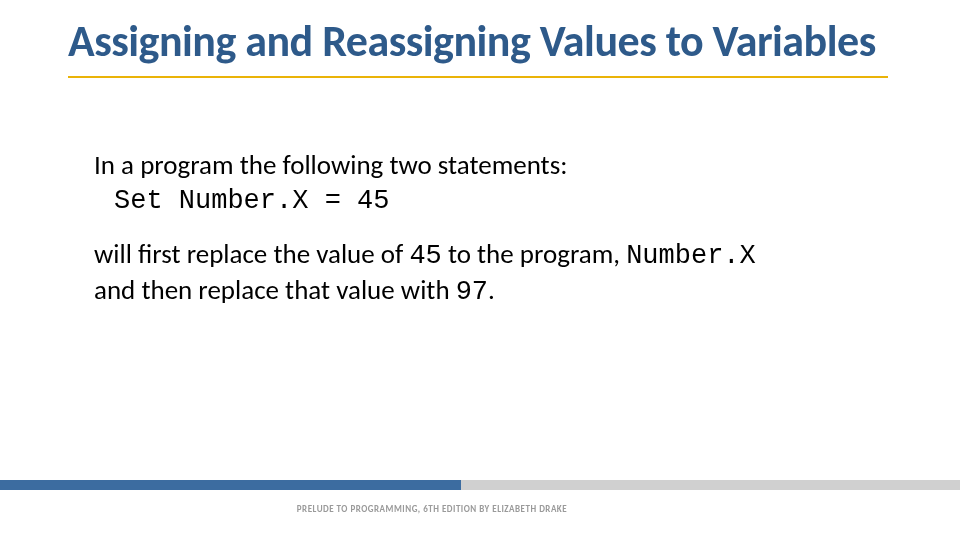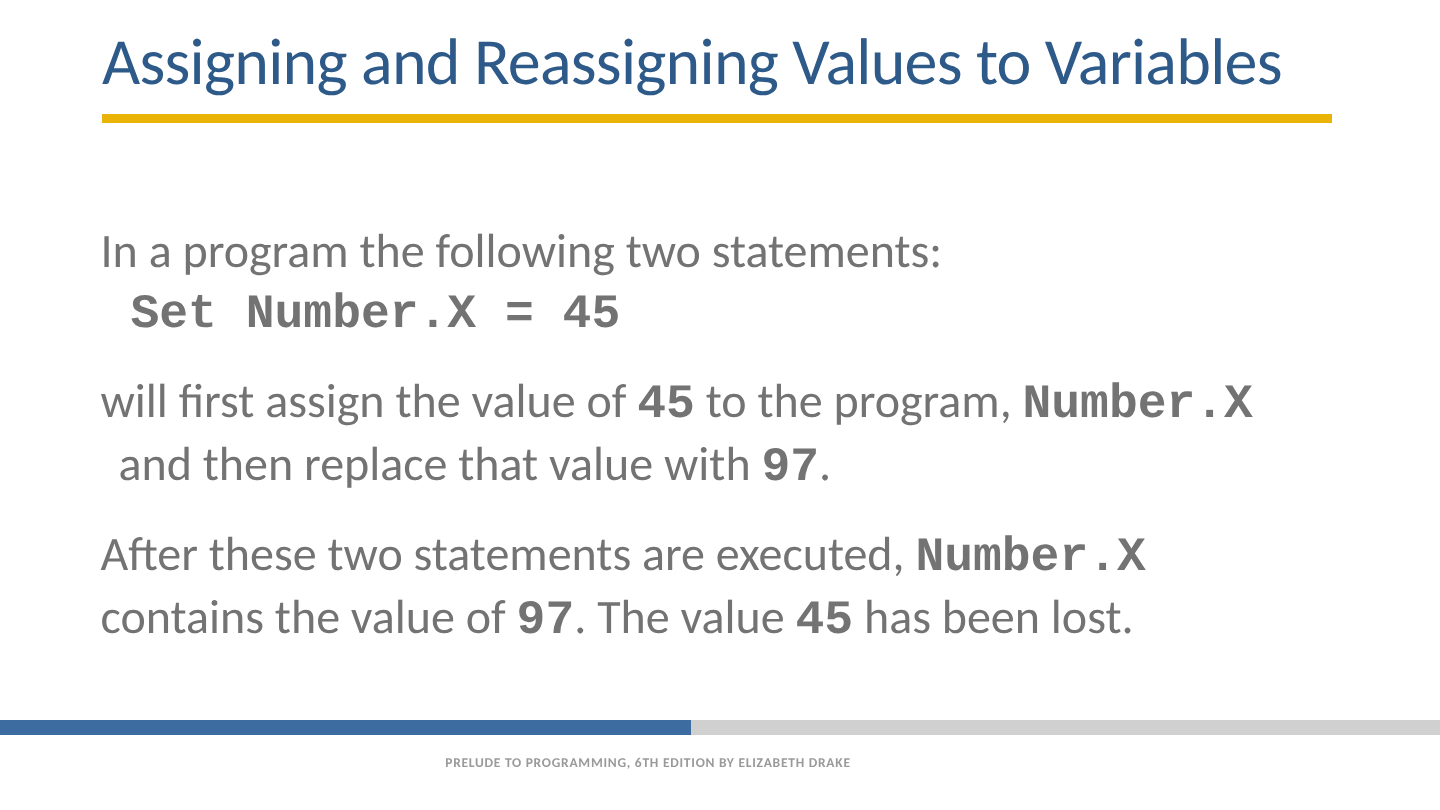--- a/index.html
+++ b/index.html
@@ -1,40 +1,36 @@
 <!DOCTYPE html>
 <html><head>
 <meta charset="utf-8">
 <style>
   html,body{margin:0;padding:0;width:960px;height:540px;background:#fff;font-family:"Calibri","Segoe UI",Arial,sans-serif;color:#222;overflow:hidden}
   .slide{position:relative;width:960px;height:540px;box-sizing:border-box}
-  .title{position:absolute;left:68px;top:18px;width:820px;font-size:44px;line-height:1.05;font-weight:400;color:#2e5a8a;padding-bottom:12px;border-bottom:6px solid #eab308;letter-spacing:-0.5px}
-  .content{position:absolute;left:67px;top:148px;width:810px;font-size:32px;line-height:1.25;color:#737373}
+  .title{position:absolute;left:68px;top:18px;width:820px;font-size:44px;line-height:1.05;font-weight:700;color:#2e5a8a;padding-bottom:12px;border-bottom:2px solid #eab308;letter-spacing:-0.5px}
+  .content{position:absolute;left:94px;top:148px;width:810px;font-size:27px;line-height:1.25;color:#000000}
   .p{margin:0 0 18px 0}
   .indent{margin-left:20px}
-  .mono{font-family:"Courier New",monospace;font-weight:700}
+  .mono{font-family:"Courier New",monospace;font-weight:400}
   .footer-bar{position:absolute;left:0;bottom:50px;width:960px;height:10px;background:linear-gradient(to right,#3c6ca0 0%,#3c6ca0 48%,#d0d0d0 48%,#d0d0d0 100%)}
   .footer-text{position:absolute;left:0;bottom:26px;width:864px;text-align:center;font-size:9px;letter-spacing:0.5px;color:#9a9a9a;font-weight:600}
 </style>
 </head>
 <body>
 <div class="slide">
 
   <div class="title">Assigning and Reassigning Values to Variables</div>
 
   <div class="content">
     <div class="p">
       <span>In a program the following two statements:</span><br>
       <span class="mono indent">Set Number.X = 45</span><br>
     </div>
     <div class="p">
-      <span>will first assign the value of </span><span class="mono">45</span><span> to the program, </span><span class="mono">Number.X</span><br>
-      <span class="indent" style="margin-left:12px"> and then replace that value with </span><span class="mono">97</span><span>.</span>
-    </div>
-    <div class="p">
-      <span>After these two statements are executed, </span><span class="mono">Number.X</span><br>
-      <span> contains the value of </span><span class="mono">97</span><span>. The value </span><span class="mono">45</span><span> has been lost.</span>
+      <span>will first replace the value of </span><span class="mono">45</span><span> to the program, </span><span class="mono">Number.X</span><br>
+      <span class="indent" style="margin-left:0"> and then replace that value with </span><span class="mono">97</span><span>.</span>
     </div>
   </div>
 
   <div class="footer-bar"></div>
   <div class="footer-text">PRELUDE TO PROGRAMMING, 6TH EDITION BY ELIZABETH DRAKE</div>
 </div>
 
 </body></html>

